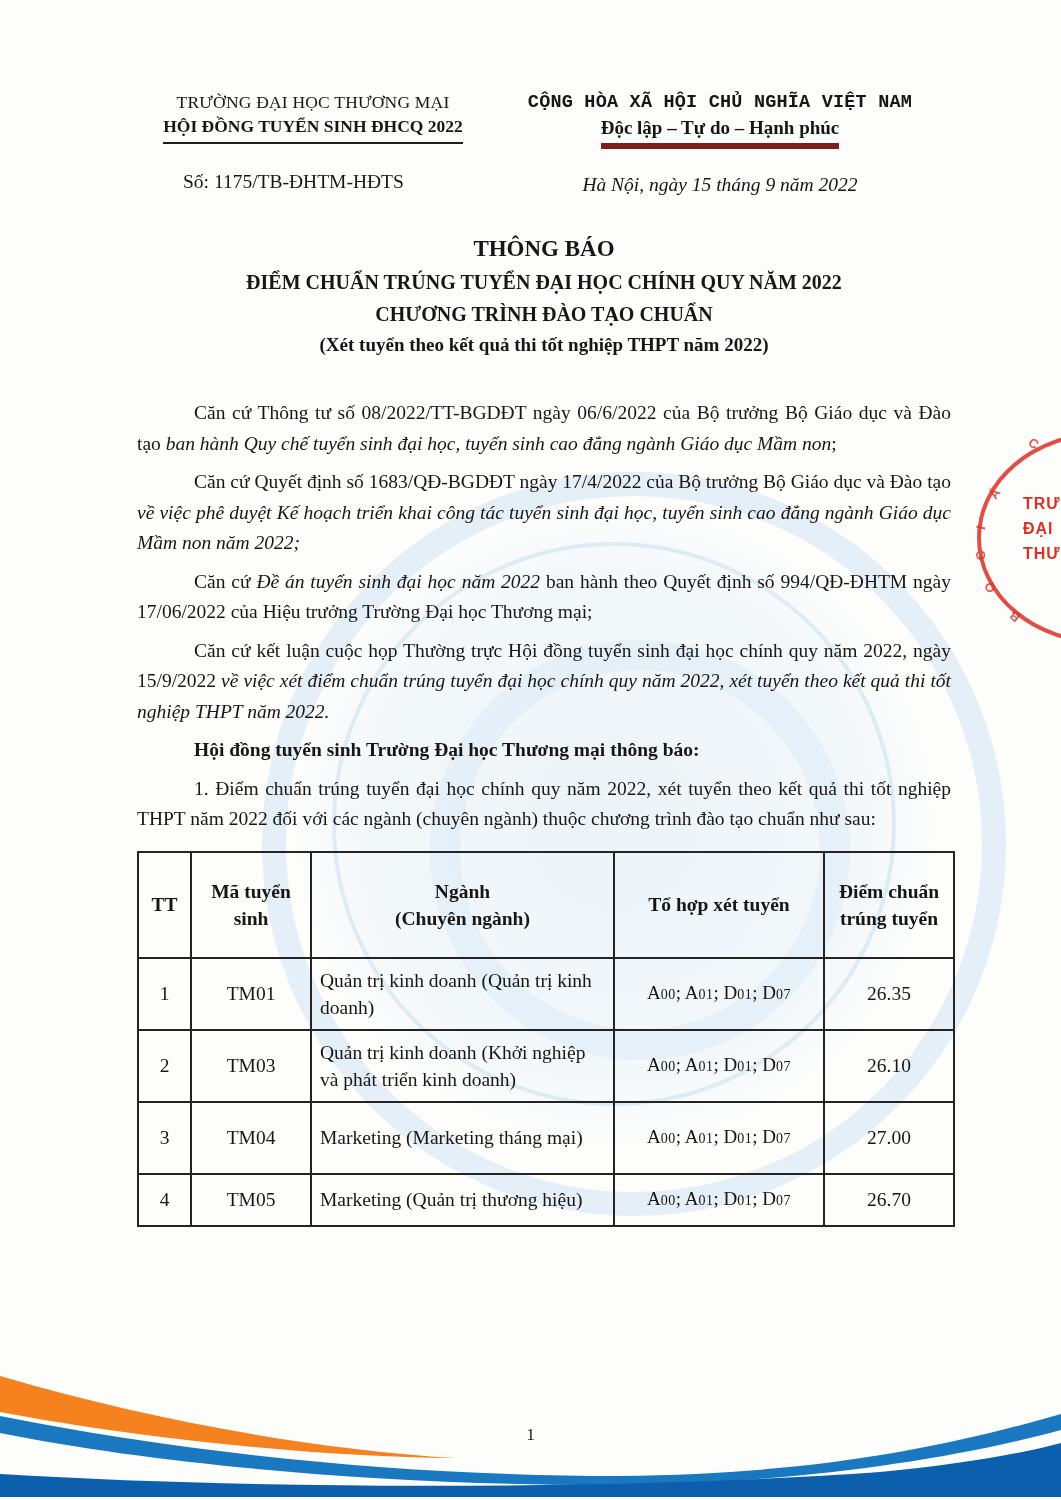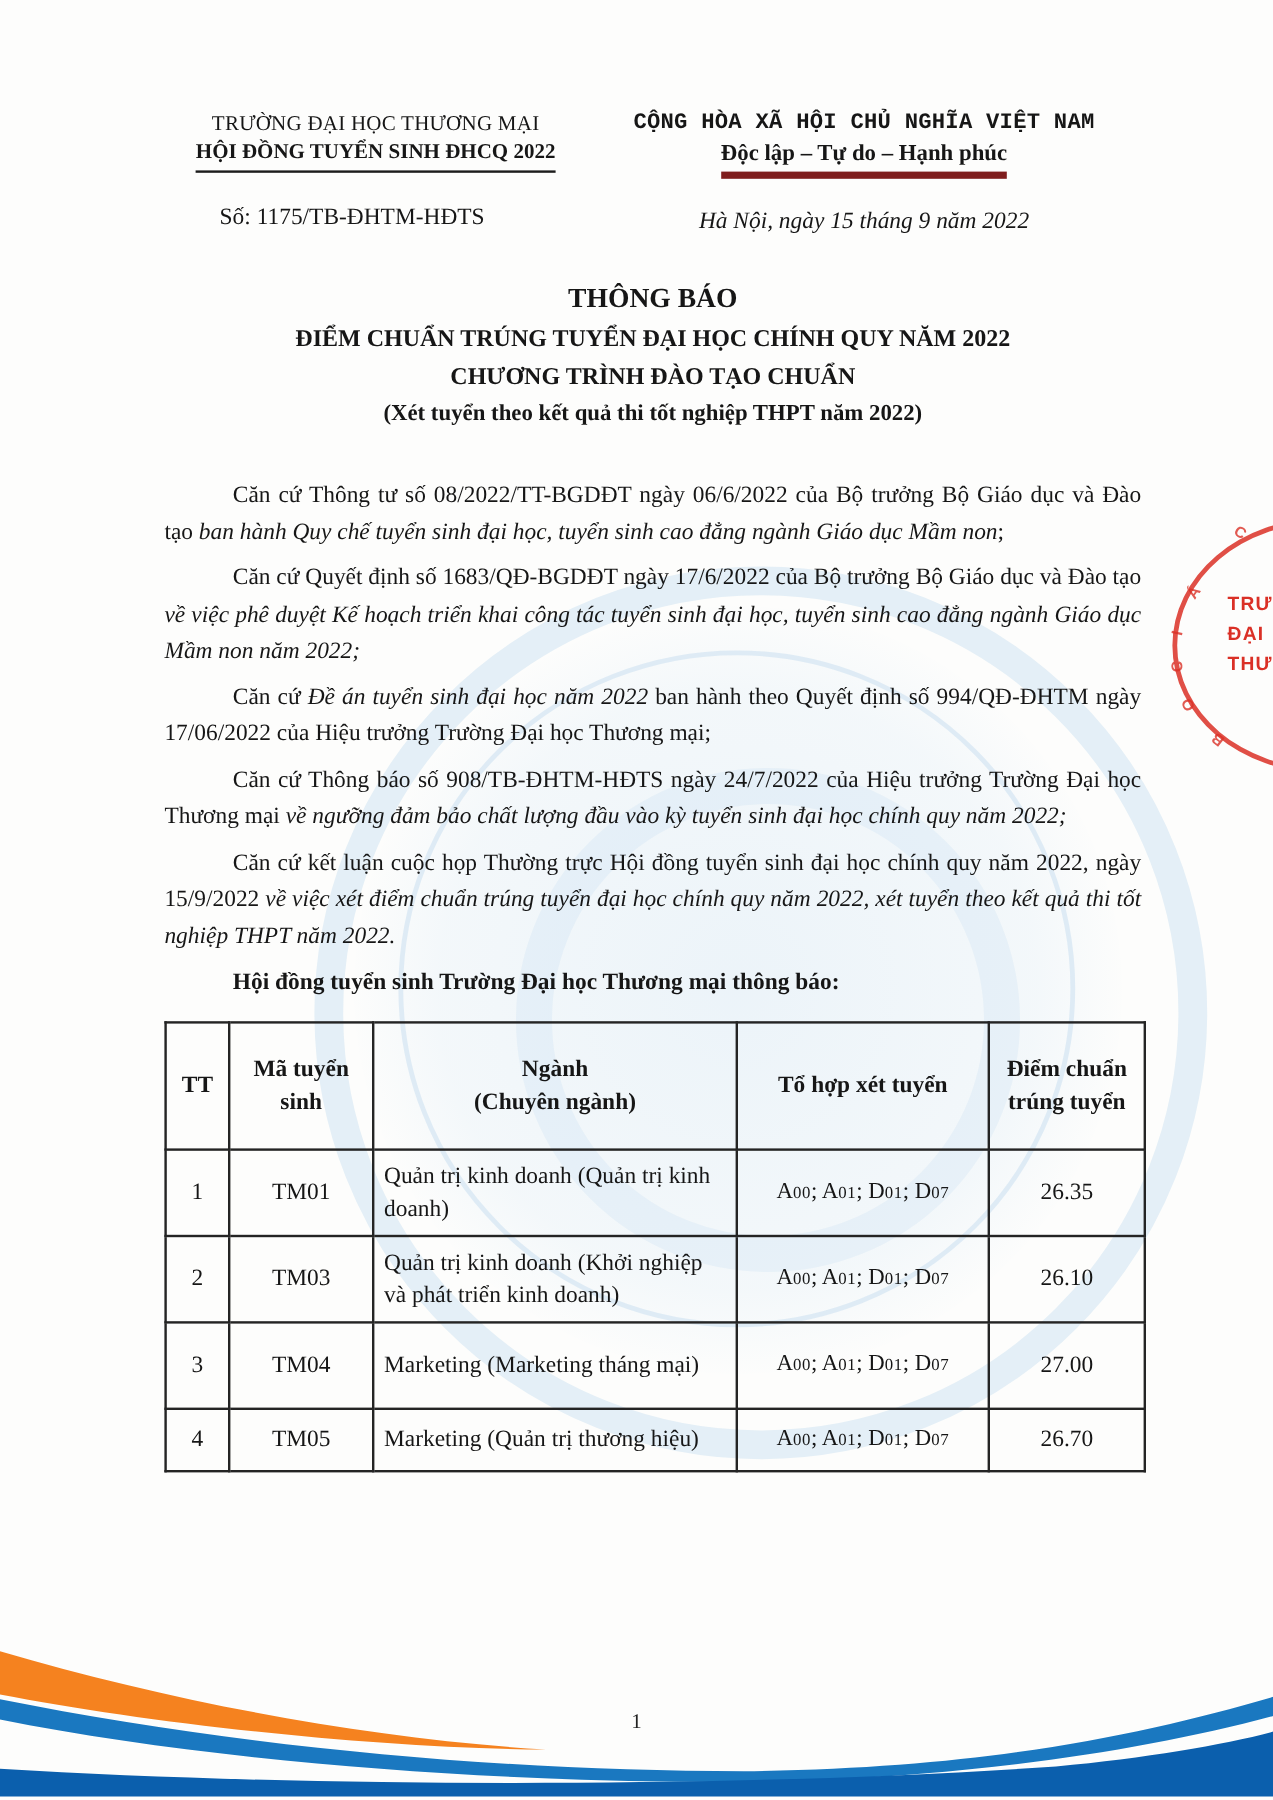--- a/index.html
+++ b/index.html
@@ -120,27 +120,27 @@
     <div class="title-block">
       <div class="t-main">THÔNG BÁO</div>
       <div class="t-sub1">ĐIỂM CHUẨN TRÚNG TUYỂN ĐẠI HỌC CHÍNH QUY NĂM 2022</div>
       <div class="t-sub2">CHƯƠNG TRÌNH ĐÀO TẠO CHUẨN</div>
       <div class="t-sub3">(Xét tuyển theo kết quả thi tốt nghiệp THPT năm 2022)</div>
     </div>
 
     <div class="body-text">
 
     <p><span>Căn cứ Thông tư số 08/2022/TT-BGDĐT ngày 06/6/2022 của Bộ trưởng Bộ Giáo dục và Đào tạo </span><i>ban hành Quy chế tuyển sinh đại học, tuyển sinh cao đẳng ngành Giáo dục Mầm non</i><span>;</span></p>
-        <p><span>Căn cứ Quyết định số 1683/QĐ-BGDĐT ngày 17/6/2022 của Bộ trưởng Bộ Giáo dục và Đào tạo </span><i>về việc phê duyệt Kế hoạch triển khai công tác tuyển sinh đại học, tuyển sinh cao đẳng ngành Giáo dục Mầm non năm 2022;</i></p>
+        <p><span>Căn cứ Quyết định số 1683/QĐ-BGDĐT ngày 17/4/2022 của Bộ trưởng Bộ Giáo dục và Đào tạo </span><i>về việc phê duyệt Kế hoạch triển khai công tác tuyển sinh đại học, tuyển sinh cao đẳng ngành Giáo dục Mầm non năm 2022;</i></p>
         <p><span>Căn cứ </span><i>Đề án tuyển sinh đại học năm 2022</i><span> ban hành theo Quyết định số 994/QĐ-ĐHTM ngày 17/06/2022 của Hiệu trưởng Trường Đại học Thương mại;</span></p>
-        <p><span>Căn cứ Thông báo số 908/TB-ĐHTM-HĐTS ngày 24/7/2022 của Hiệu trưởng Trường Đại học Thương mại </span><i>về ngưỡng đảm bảo chất lượng đầu vào kỳ tuyển sinh đại học chính quy năm 2022;</i></p>
         <p><span>Căn cứ kết luận cuộc họp Thường trực Hội đồng tuyển sinh đại học chính quy năm 2022, ngày 15/9/2022 </span><i>về việc xét điểm chuẩn trúng tuyển đại học chính quy năm 2022, xét tuyển theo kết quả thi tốt nghiệp THPT năm 2022.</i></p>
       </div>
     <div class="body-text" style="margin-top:0">
       <p class="announce">Hội đồng tuyển sinh Trường Đại học Thương mại thông báo:</p>
+      <p>1. Điểm chuẩn trúng tuyển đại học chính quy năm 2022, xét tuyển theo kết quả thi tốt nghiệp THPT năm 2022 đối với các ngành (chuyên ngành) thuộc chương trình đào tạo chuẩn như sau:</p>
     </div>
 
     <table>
       <colgroup>
         <col class="c-tt">
           <col class="c-code">
           <col class="c-major">
           <col class="c-combo">
           <col class="c-score">
       </colgroup>

